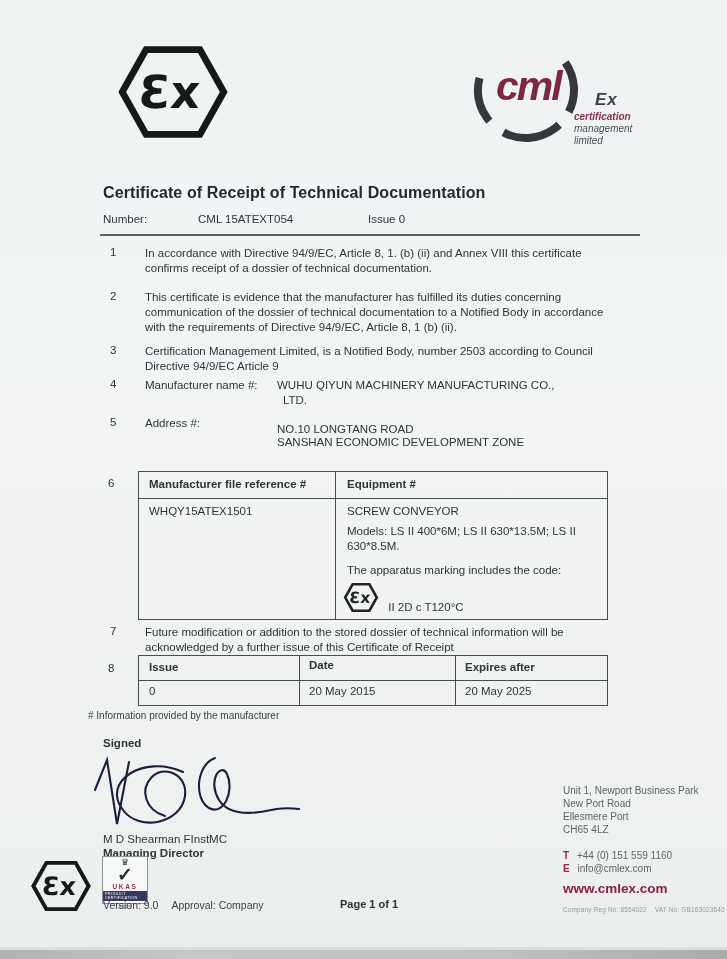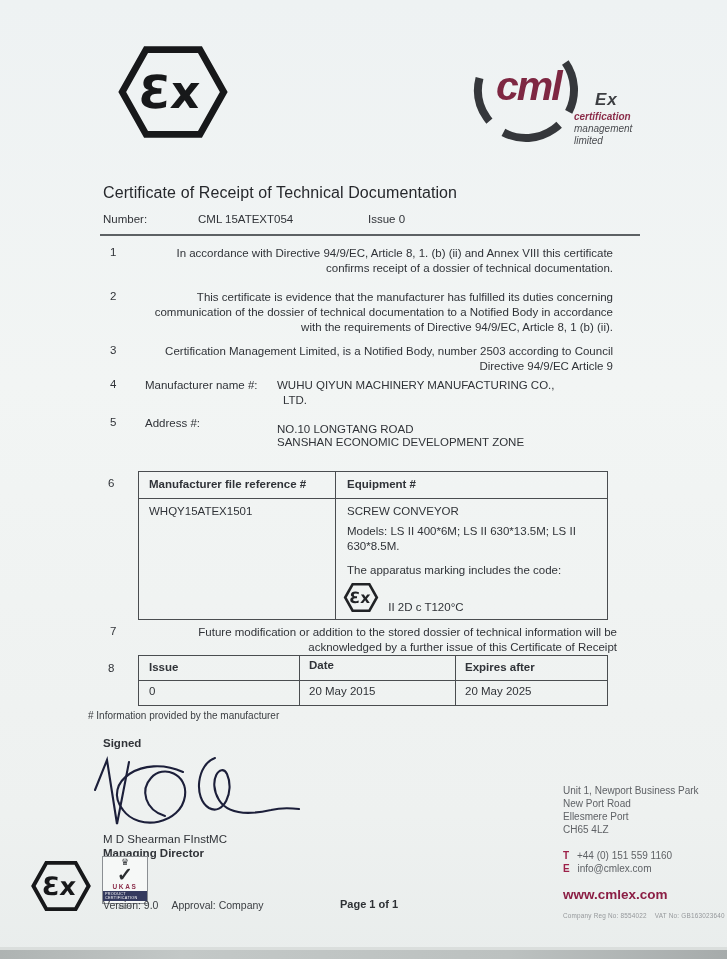--- a/index.html
+++ b/index.html
@@ -16,25 +16,25 @@
   }
   .abs{position:absolute;}
   .t11{font-size:11.5px;line-height:15px;}
   .bold{font-weight:bold;}
   
   .atex-svg text{font-family:"DejaVu Sans", sans-serif;font-weight:bold;}
   .cml-word{font-size:41px;font-weight:bold;letter-spacing:-2px;line-height:1;}
   .cml-ex{font-size:17px;font-weight:bold;letter-spacing:1px;margin-left:25px;}
   .cml-line{font-size:10px;line-height:12.5px;}
   
-  .doc-title{font-size:16px;font-weight:normal;letter-spacing:.1px;color:#26282c;}
+  .doc-title{font-size:16px;font-weight:bold;letter-spacing:.1px;color:#26282c;}
   .rule{height:1.6px;background:#43464a;opacity:.85;}
   
   .clause-no{font-size:11.5px;}
-  .clause-text{font-size:11.5px;line-height:15px;width:468px;text-align:right;}
+  .clause-text{font-size:11.5px;line-height:15px;width:468px;}
   
   .tbl{position:absolute;border:1.6px solid #4a4d50;background:transparent;}
   .cell{position:absolute;box-sizing:border-box;font-size:11.5px;}
   .vline{position:absolute;width:1.4px;background:#4a4d50;}
   .hline{position:absolute;height:1.4px;background:#4a4d50;}
   .footnote{font-size:10px;color:#3b3e42;}
   
   .sig path{fill:none;stroke:#1c1f3a;stroke-width:2.1;stroke-linecap:round;}
   
   .ukas-box{box-sizing:border-box;border:1px solid #8b8f93;background:#f6f8f7;
@@ -179,21 +179,21 @@
     <div class="contact-line">Ellesmere Port</div>
     <div class="contact-line">CH65 4LZ</div>
     <div class="contact-line" style="margin-top:13px;">
       <span class="contact-label" style="color:#9c2048;">T</span>
       <span>+44 (0) 151 559 1160</span>
     </div>
     <div class="contact-line">
       <span class="contact-label" style="color:#9c2048;">E</span>
       <span>info@cmlex.com</span>
     </div>
-    <div class="contact-web" style="margin-top:12px;color:#8b1e44;">www.cmlex.com</div>
+    <div class="contact-web" style="margin-top:6px;color:#8b1e44;">www.cmlex.com</div>
     <div class="contact-reg" style="margin-top:10px;">
       <span>Company Reg No: 8554022</span>
       <span style="margin-left:6px;">VAT No: GB163023640</span>
     </div>
   </div>
 
   <div class="scan-bottom2"></div>
   <div class="scan-bottom"></div>
 
 </div>

